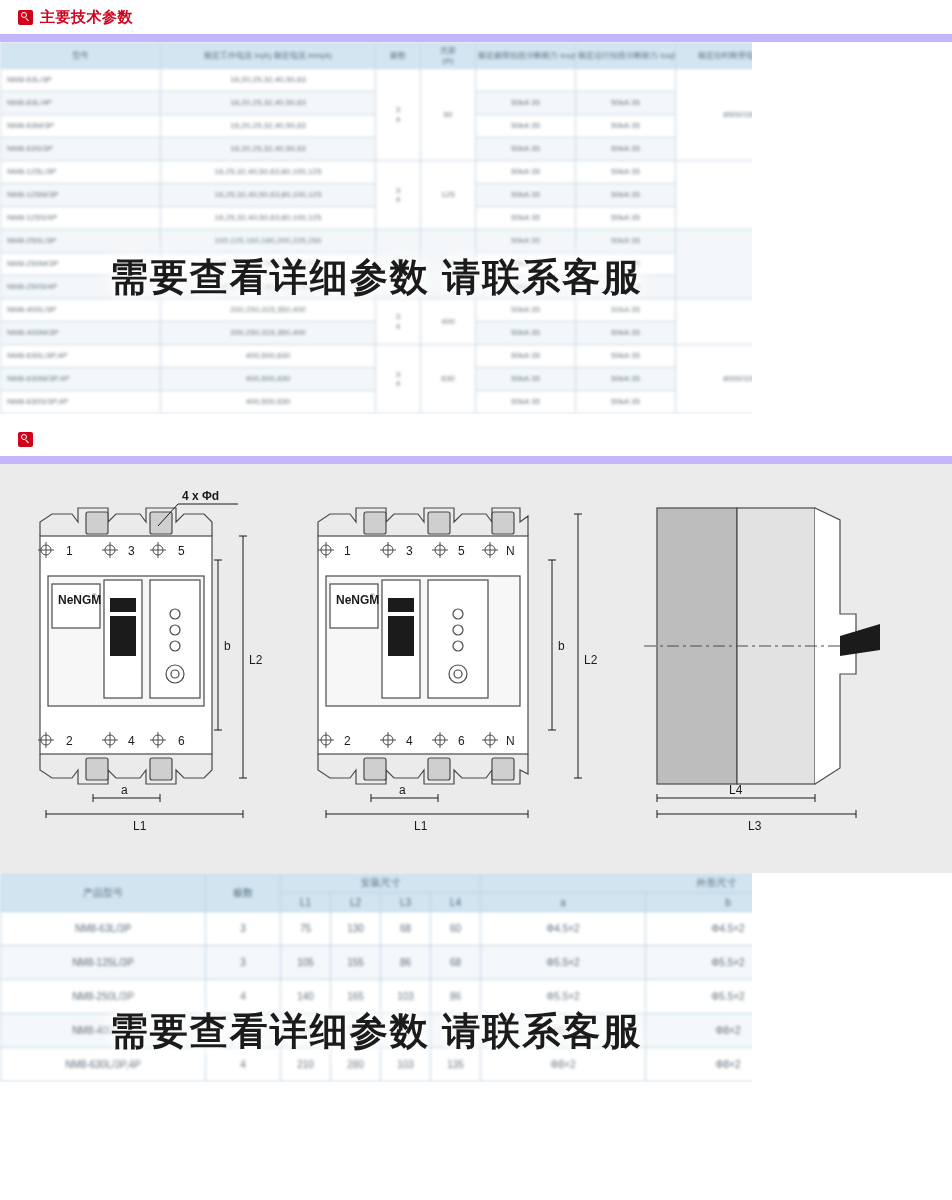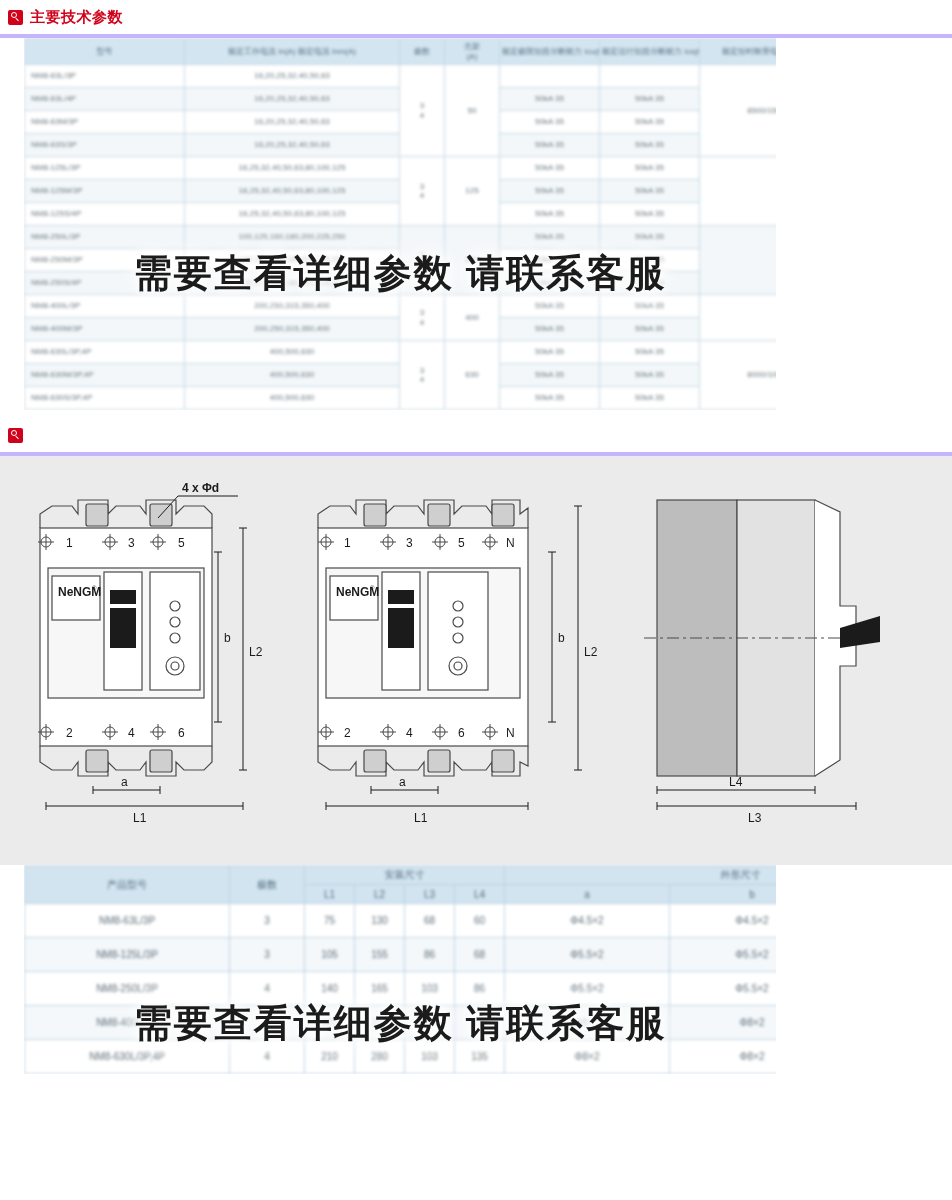--- a/index.html
+++ b/index.html
@@ -12,22 +12,22 @@
     -webkit-font-smoothing:antialiased;
   }
   .page{position:relative;width:952px;}
 
   
   .section-head{
     position:relative;
     height:34px;
     display:flex;
     align-items:center;
-    border-bottom:4px solid #c4b5fd;
-    padding-left:8px;
+    border-bottom:8px solid #c4b5fd;
+    padding-left:18px;
   }
   .section-head .hd-icon{
     width:15px;height:15px;
     border-radius:2px;
     background:#d0021b;
     color:#fff;
     font-size:10px;
     line-height:15px;
     text-align:center;
     margin-right:7px;
@@ -56,21 +56,20 @@
     font-weight:bold;
     color:#d0021b;
     letter-spacing:.5px;
   }
 
   
   .param-block{
     position:relative;
     width:752px;
     overflow:hidden;
-    margin-left:24px;
   }
   .blur-table{
     width:952px;
     border-collapse:collapse;
     table-layout:fixed;
     filter:blur(1.7px);
     opacity:.92;
   }
   .blur-table td,.blur-table th{
     border:1px solid #c3d5e2;

